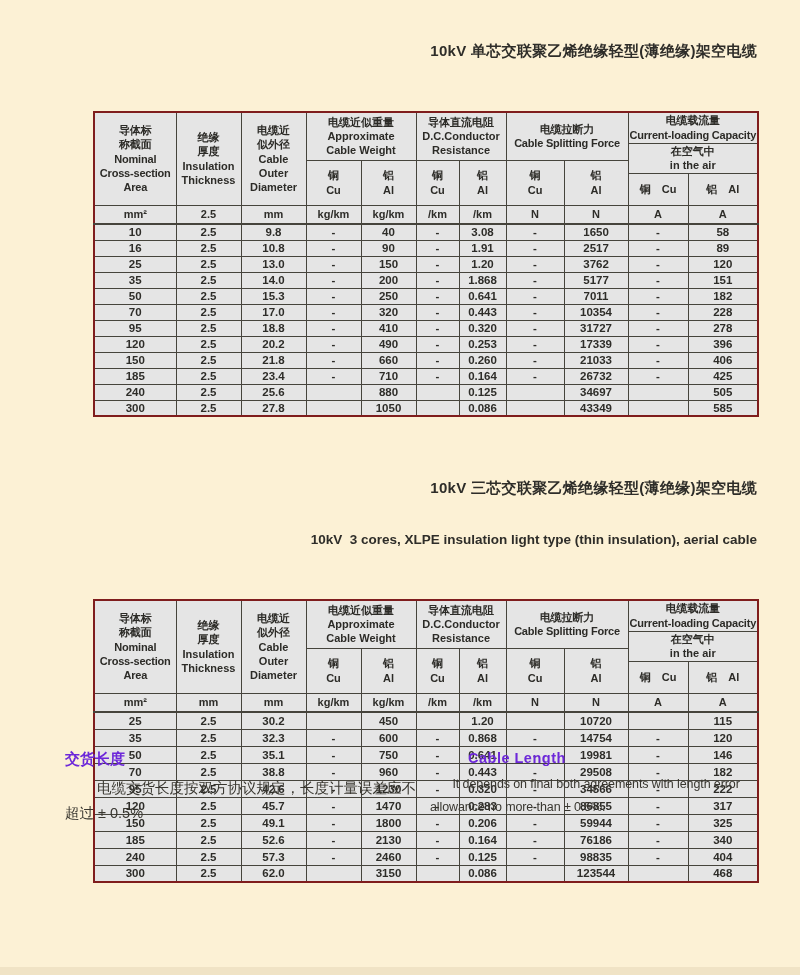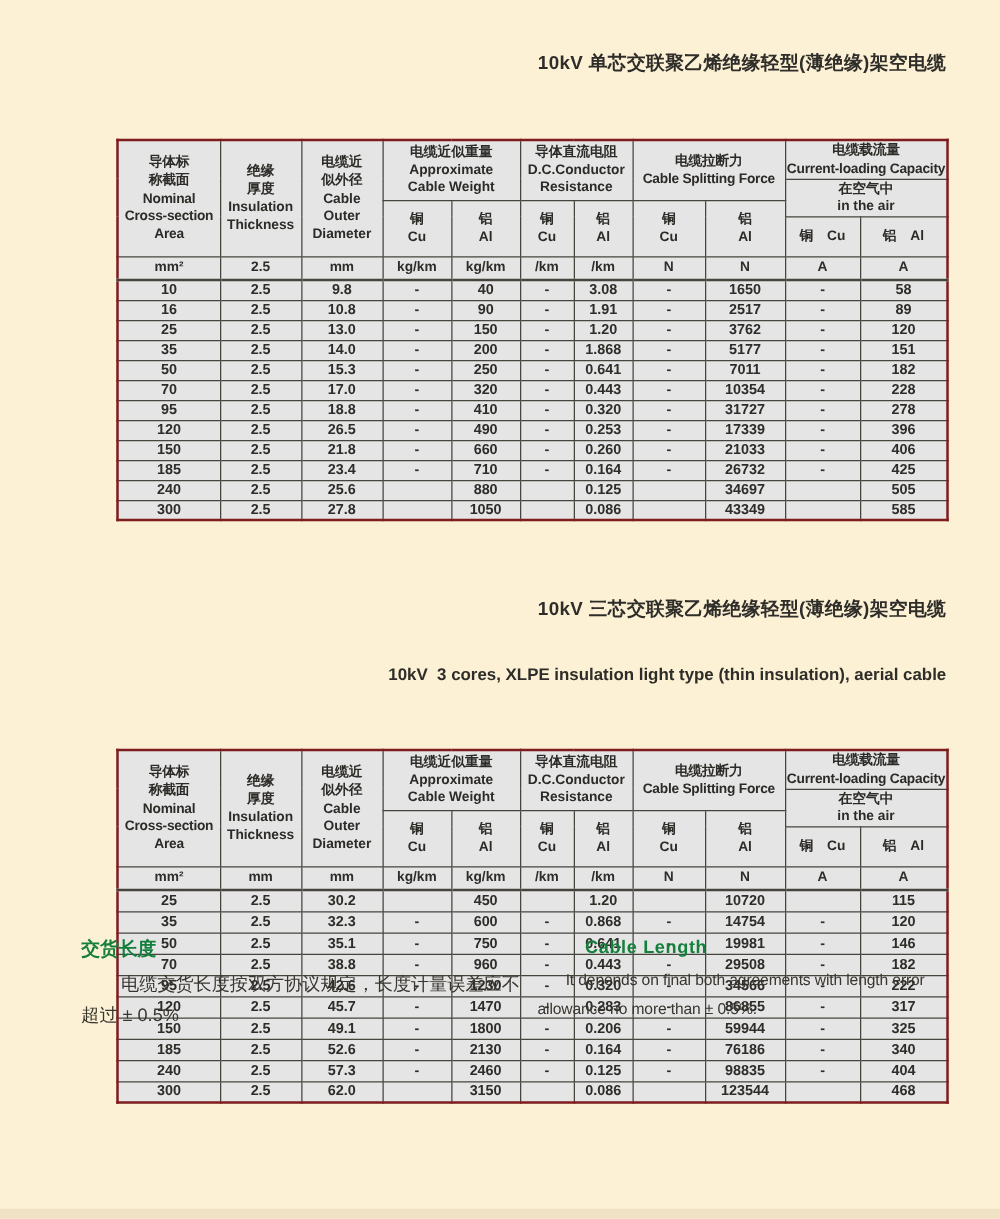--- a/index.html
+++ b/index.html
@@ -49,21 +49,21 @@
   .cable tbody td { font-size:11.5px; }
 
   .footer {
     position:absolute;
     top:750px; left:65px;
     width:710px;
     display:flex;
   }
   .f-left { width:365px; }
   .f-right { width:345px; }
-  .f-heading { color:#15803d; font-weight:bold; font-size:15px; margin-bottom:7px; }
+  .f-heading { color:#6d28d9; font-weight:bold; font-size:15px; margin-bottom:7px; }
   .f-right .f-heading { font-size:14.5px; letter-spacing:0.5px;margin-left:38px; }
   .f-left p { font-size:14.5px; text-indent:2.2em; line-height:1.75; color:#38362f; width:358px; }
   .f-right p { font-size:12.5px; text-indent:1.8em; line-height:1.8; color:#38362f; letter-spacing:-0.1px; }
 
   .bottom-strip {
     position:absolute;
     bottom:0; left:0;
     width:800px; height:8px;
     background:#f0e3c5;
   }
@@ -242,21 +242,21 @@
           <td>-</td>
           <td>0.320</td>
           <td>-</td>
           <td>31727</td>
           <td>-</td>
           <td>278</td>
         </tr>
         <tr>
           <td>120</td>
           <td>2.5</td>
-          <td>26.5</td>
+          <td>20.2</td>
           <td>-</td>
           <td>490</td>
           <td>-</td>
           <td>0.253</td>
           <td>-</td>
           <td>17339</td>
           <td>-</td>
           <td>396</td>
         </tr>
         <tr>

